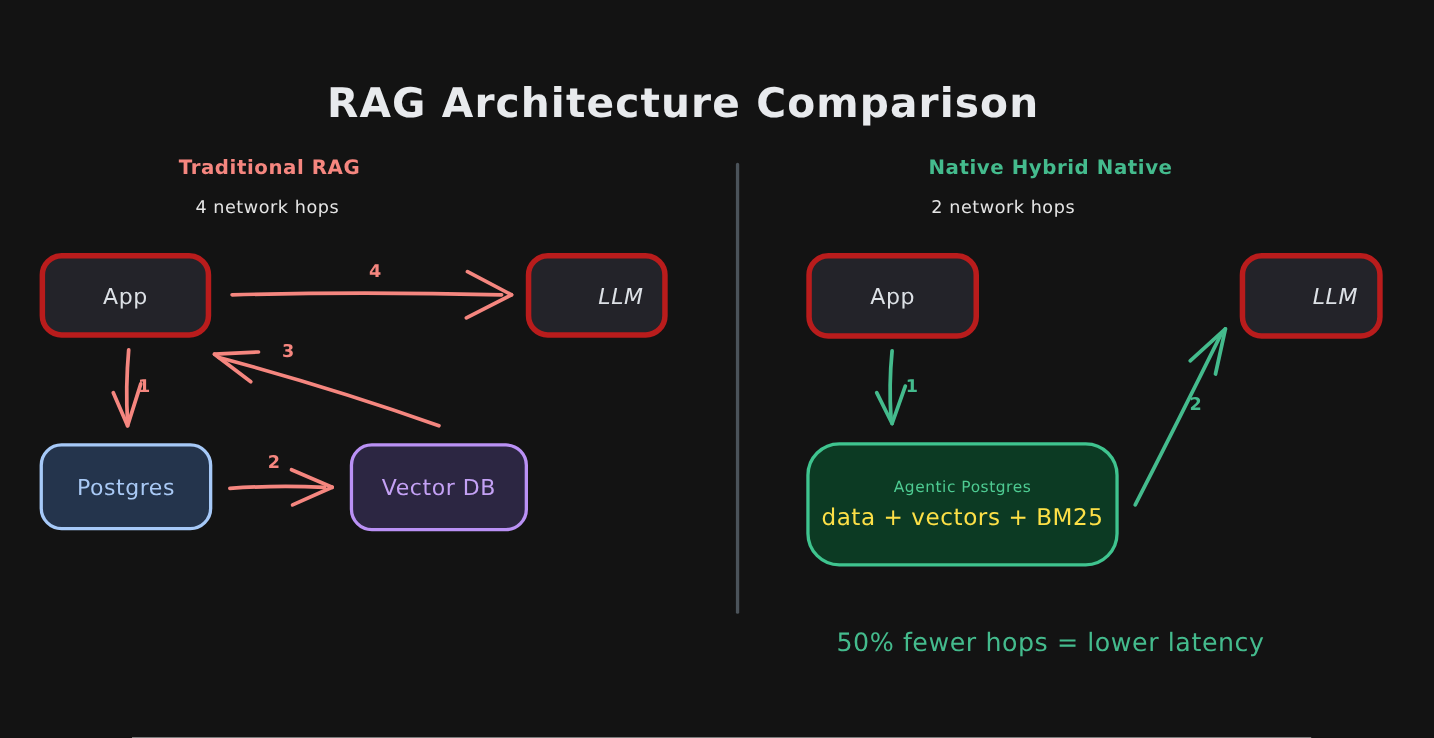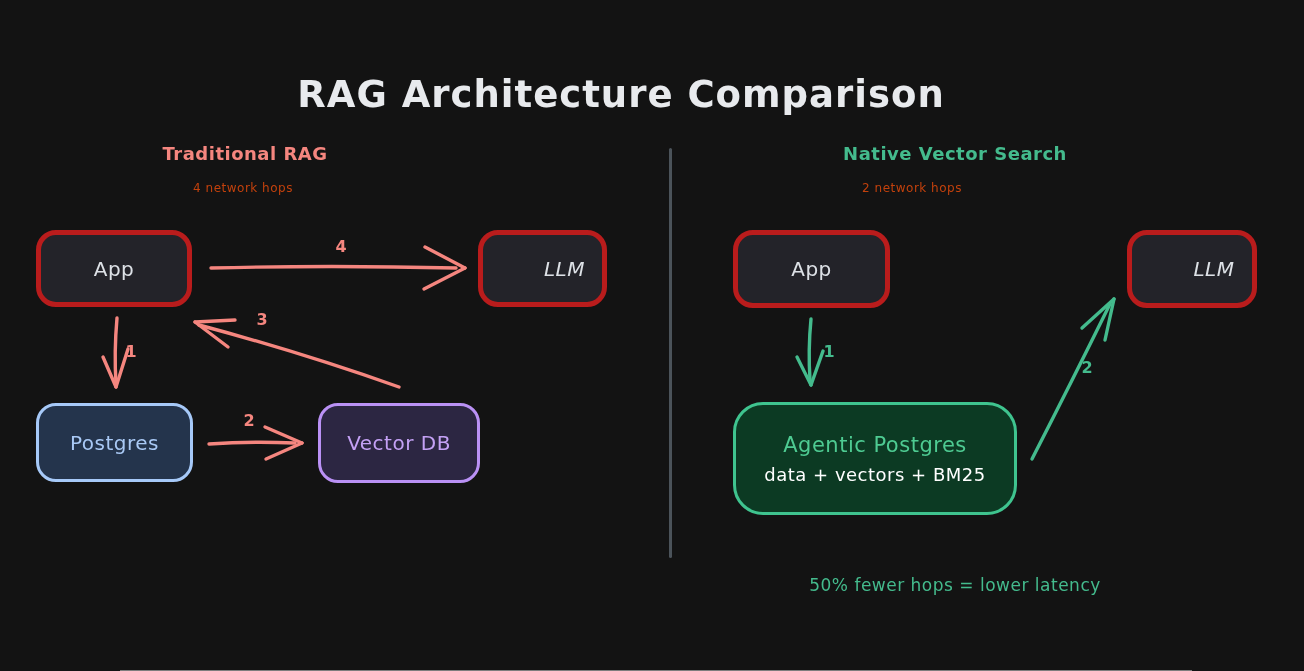--- a/index.html
+++ b/index.html
@@ -28,23 +28,23 @@
     font-size: 18px;
     font-weight: 600;
     letter-spacing: 0.5px;
     white-space: nowrap;
   }
   .section-heading.trad { left: 245px; top: 153px; color: #f5867f; }
   .section-heading.hyb  { left: 955px; top: 153px; color: #44bb8d; }
   .section-sub {
     position: absolute;
     transform: translate(-50%, -50%);
-    font-size: 12px;
-    letter-spacing: 0.5px;
-    color: #c2410c;
+    font-size: 16px;
+    letter-spacing: 0.5px;
+    color: #e5e5e5;
     white-space: nowrap;
   }
   .section-sub.trad { left: 243px; top: 188px; }
   .section-sub.hyb  { left: 912px; top: 188px; }
   .divider {
     position: absolute;
     left: 669px; top: 148px;
     width: 3px; height: 410px;
     background: #4b535a;
     border-radius: 2px;
@@ -75,22 +75,22 @@
     background: #2c2642;
     color: #c4a1f5;
   }
   .node.agentic {
     border: 3.5px solid #3fc48f;
     background: #0c3a23;
     border-radius: 30px;
     flex-direction: column;
     gap: 7px;
   }
-  .node.agentic .agentic-title { color: #4ecb92; font-size: 21px; letter-spacing: 0.5px; }
-  .node.agentic .agentic-detail { color: #ffffff; font-size: 18px; letter-spacing: 0.5px; }
+  .node.agentic .agentic-title { color: #4ecb92; font-size: 14px; letter-spacing: 0.5px; }
+  .node.agentic .agentic-detail { color: #fde047; font-size: 21px; letter-spacing: 0.5px; }
   .node .llm-label { font-style: italic; margin-left: 44px; }
 
   #node-app-left   { left: 36px;  top: 230px; width: 156px; height: 77px; }
   #node-llm-left   { left: 478px; top: 230px; width: 129px; height: 77px; }
   #node-postgres   { left: 36px;  top: 403px; width: 157px; height: 79px; }
   #node-vector-db  { left: 318px; top: 403px; width: 162px; height: 80px; }
   #node-app-right  { left: 733px; top: 230px; width: 157px; height: 78px; }
   #node-llm-right  { left: 1127px; top: 230px; width: 130px; height: 78px; }
   #node-agentic    { left: 733px; top: 402px; width: 284px; height: 113px; }
 
@@ -120,21 +120,21 @@
   #alabel-2-left  { left: 249px;  top: 420px; }
   #alabel-3-left  { left: 262px;  top: 319px; }
   #alabel-4-left  { left: 341px;  top: 246px; }
   #alabel-1-right { left: 829px;  top: 351px; }
   #alabel-2-right { left: 1087px; top: 367px; }
 
   .note {
     position: absolute;
     left: 955px; top: 585px;
     transform: translate(-50%, -50%);
-    font-size: 17px;
+    font-size: 23px;
     letter-spacing: 0.5px;
     color: #44bb8d;
     white-space: nowrap;
   }
   .bottom-hairline {
     position: absolute;
     left: 120px; bottom: 0;
     width: 1072px; height: 1.5px;
     background: rgba(255,255,255,0.45);
   }
@@ -142,21 +142,21 @@
 </head>
 <body>
 
 <div class="canvas">
 
   <h1 class="title">RAG Architecture Comparison</h1>
 
   <div class="section-heading trad">Traditional RAG</div>
   <div class="section-sub trad">4 network hops</div>
 
-  <div class="section-heading hyb">Native Vector Search</div>
+  <div class="section-heading hyb">Native Hybrid Native</div>
   <div class="section-sub hyb">2 network hops</div>
 
   <div class="divider"></div>
 
   <svg class="arrows" width="1304" height="671" viewBox="0 0 1304 671">
     <g class="red">
       <path d="M117 318 Q114 352 116 384"></path>
       <path d="M116 387 L103 357"></path>
       <path d="M116 387 L128 349"></path>
     </g>

